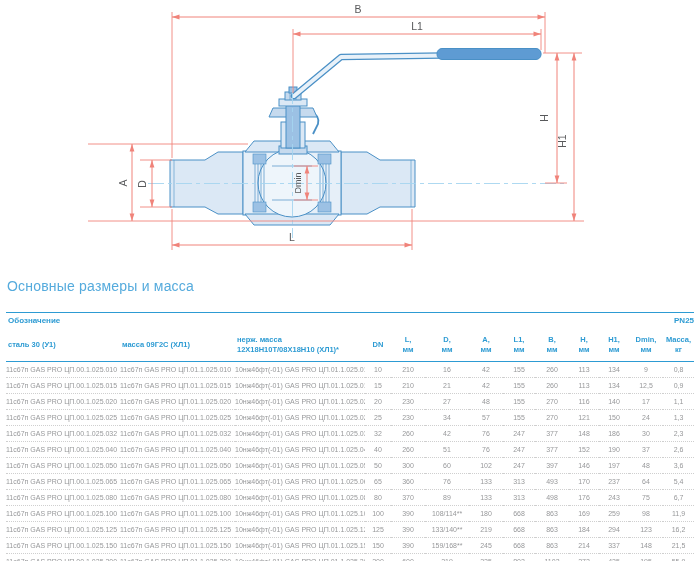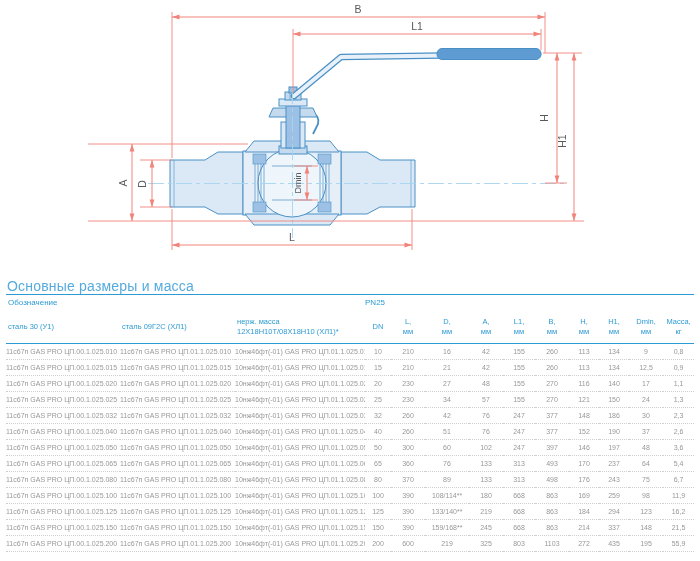--- a/index.html
+++ b/index.html
@@ -1,27 +1,27 @@
 <!DOCTYPE html>
 <html><head>
 <meta charset="utf-8">
 <style>
   html,body{margin:0;padding:0;background:#fff;}
   #page{position:relative;width:700px;height:561px;background:#fff;overflow:hidden;
         font-family:"Liberation Sans",sans-serif;}
   
   #drawing{display:block;}
   
-  .section-title{margin:6px 0 0 7px;font-size:14px;color:#55abdd;font-weight:400;letter-spacing:.2px;}
+  .section-title{margin:6px 0 18px 7px;font-size:14px;color:#55abdd;font-weight:400;letter-spacing:.2px;}
   
   table.dims{border-collapse:collapse;table-layout:fixed;width:688px;margin:0 6px;}
-  table.dims th{font-weight:400;color:#2d9bd3;padding:0;}
+  table.dims th{font-weight:700;color:#2d9bd3;padding:0;}
   tr.hrow1 th{border-top:1px solid #2d9bd3;height:15px;font-size:8px;vertical-align:middle;}
   tr.hrow1 th.designation{text-align:left;padding-left:2px;}
-  tr.hrow1 th.pn{text-align:left;}
+  tr.hrow1 th.pn{text-align:right;}
   tr.hrow2 th{height:33px;vertical-align:middle;font-size:7.5px;line-height:1.25;border-bottom:1px solid #2d9bd3;}
   tr.hrow2 th.mat{text-align:left;padding-left:2px;}
   tr.hrow2 th.dim{text-align:center;}
   table.dims td{height:15px;font-size:7px;color:#97989a;padding:0;
                 border-bottom:1px dotted #cfcfcf;white-space:nowrap;overflow:hidden;}
   td.des{text-align:left;padding-left:2px;}
   td.num{text-align:center;}
 </style>
 </head>
 <body>
@@ -148,21 +148,21 @@
         <col style="width:34px">
         <col style="width:31px">
     </colgroup>
     <thead>
       <tr class="hrow1">
         <th class="designation" colspan="3">Обозначение</th>
         <th class="pn" colspan="10">PN25</th>
       </tr>
       <tr class="hrow2">
         <th class="mat">сталь 30 (У1)</th>
-        <th class="mat">сталь 09Г2С (ХЛ1)</th>
+        <th class="mat">масса 09Г2С (ХЛ1)</th>
         <th class="mat">
           <span>нерж. масса</span><br>
           <span>12Х18Н10Т/08Х18Н10 (ХЛ1)*</span>
         </th>
         <th class="dim"><span>DN</span></th>
         <th class="dim"><span>L,</span><br><span>мм</span></th>
         <th class="dim"><span>D,</span><br><span>мм</span></th>
         <th class="dim"><span>A,</span><br><span>мм</span></th>
         <th class="dim"><span>L1,</span><br><span>мм</span></th>
         <th class="dim"><span>B,</span><br><span>мм</span></th>

